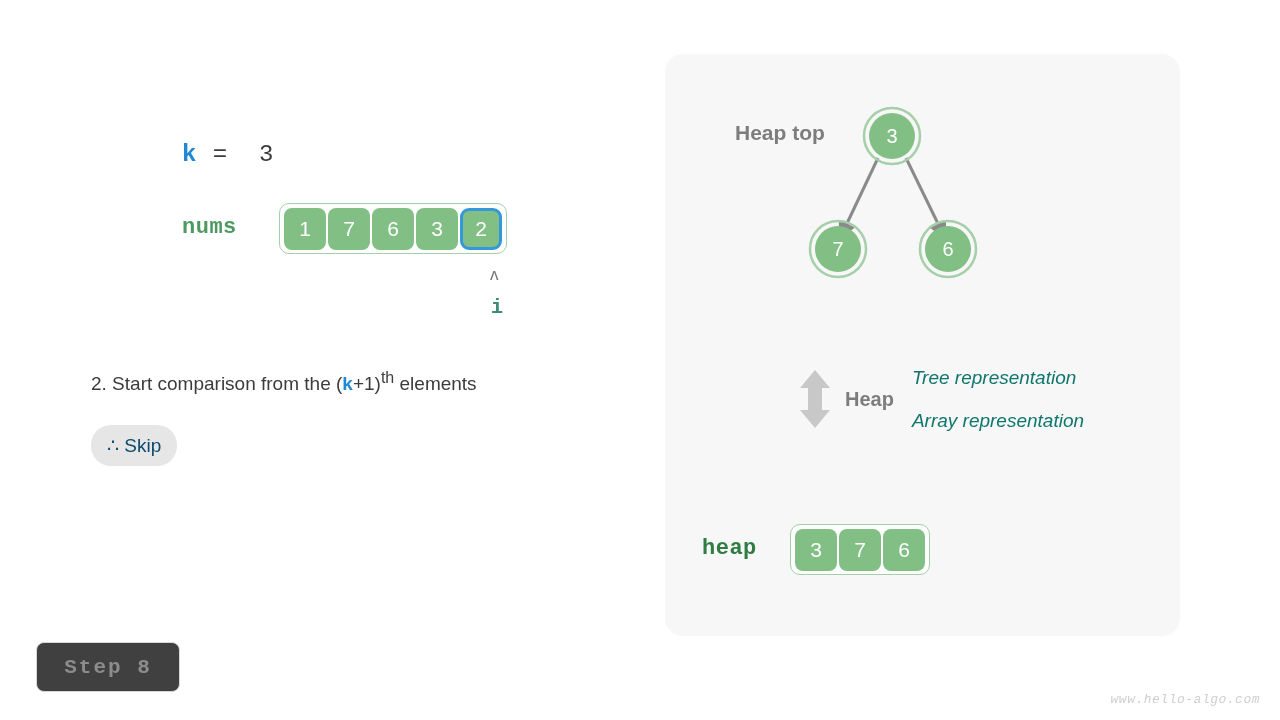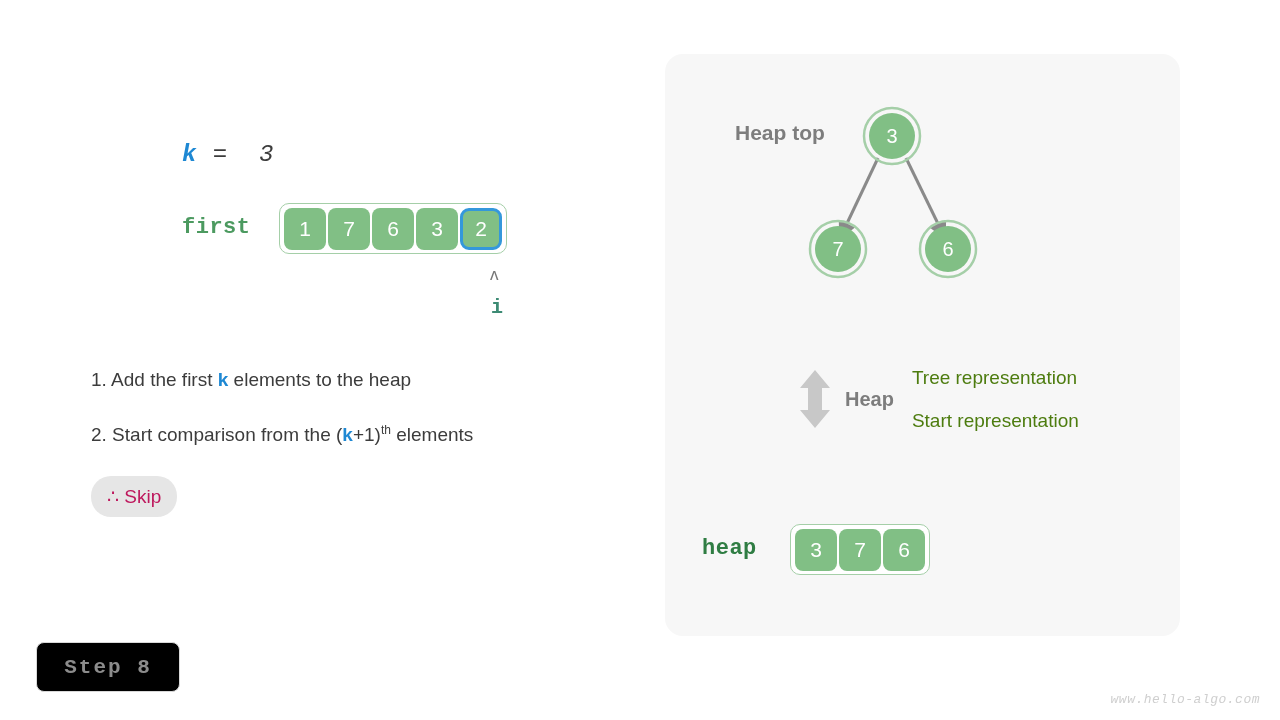--- a/index.html
+++ b/index.html
@@ -19,21 +19,20 @@
   
   .k-line {
     position: absolute;
     left: 182px;
     top: 141px;
     font-family: "Liberation Mono", monospace;
     font-size: 24px;
     font-weight: bold;
     letter-spacing: 1px;
     white-space: pre;
-    font-style: italic;
   }
   .k-var   { color: #1e88d3; }
   .k-eq    { color: #3c3c3c; font-weight: normal; }
   .k-val   { color: #3c3c3c; font-weight: normal; }
 
   .nums-label {
     position: absolute;
     left: 182px;
     top: 215px;
     font-family: "Liberation Mono", monospace;
@@ -101,41 +100,41 @@
   .step-line {
     font-size: 19px;
     color: #3c3c3c;
     line-height: 1.25;
     white-space: nowrap;
   }
   .step-1 { margin-bottom: 31px; }
   .step-2 { margin-bottom: 29px; }
   .step-3 { margin-left: 16px; margin-bottom: 22px; }
   .hl-k { color: #1e88d3; font-weight: bold; }
-  .sup { font-size: 12px; vertical-align: super; }
+  .sup { font-size: 16px; vertical-align: super; }
 
   .skip-box {
     display: inline-block;
     background: #e6e6e6;
     border-radius: 20px;
     padding: 9px 16px;
     font-size: 19px;
-    color: #be185d;
+    color: #0c4a6e;
   }
 
   
   .step-badge {
     position: absolute;
     left: 36px;
     top: 642px;
     width: 144px;
     height: 50px;
     border: 1.5px solid #d8d8d8;
     border-radius: 8px;
-    background: #000000;
+    background: #404040;
     display: flex;
     align-items: center;
     justify-content: center;
     font-family: "Liberation Mono", monospace;
     font-size: 21px;
     font-weight: bold;
     color: #8c8c8c;
     letter-spacing: 2px;
     box-sizing: border-box;
   }
@@ -184,56 +183,56 @@
   .legend-heap {
     font-size: 20px;
     font-weight: bold;
     color: #7d7d7d;
     margin-left: 10px;
     margin-right: 18px;
   }
   .legend-texts { display: flex; flex-direction: column; justify-content: center; }
   .legend-line {
     font-size: 19px;
-    color: #4d7c0f;
+    color: #0f766e;
     line-height: 1;
+    font-style: italic;
   }
   .legend-line.first { margin-bottom: 24px; }
 
   .heap-label {
     position: absolute;
     left: 702px;
     top: 536px;
     font-family: "Liberation Mono", monospace;
     font-size: 22px;
     font-weight: bold;
     color: #2f7d43;
     letter-spacing: 0.5px;
   }
 </style>
 </head>
 <body>
 
 <div class="k-line"><span class="k-var">k</span><span class="k-eq"> </span><span class="k-eq">=</span><span class="k-eq">  </span><span class="k-val">3</span></div>
 
-<div class="nums-label">first</div>
+<div class="nums-label">nums</div>
 
 <div class="array-wrap" id="nums-array">
   <div class="cell">1</div>
   <div class="cell">7</div>
   <div class="cell">6</div>
   <div class="cell">3</div>
   <div class="cell highlight">2</div>
 </div>
 
 <div class="pointer-caret">ʌ</div>
 <div class="pointer-name">i</div>
 
 <div class="steps">
-  <div class="step-line step-1"><span>1. Add the first </span><span class="hl-k">k</span><span> elements to the heap</span></div>
 
   <div class="step-line step-2"><span>2. Start comparison from the (</span><span class="hl-k">k</span><span>+1)</span><span class="sup">th</span><span> elements</span></div>
 
 
   <div class="skip-box">∴ Skip</div>
 </div>
 
 <div class="step-badge">Step 8</div>
 <div class="watermark">www.hello-algo.com</div>
 
@@ -270,21 +269,21 @@
   </g>
 </svg>
 
 <div class="legend">
   <svg class="legend-icon" viewBox="0 0 40 62">
     <polygon points="20,2 35,20 27,20 27,42 35,42 20,60 5,42 13,42 13,20 5,20" fill="#c8c8c8"></polygon>
   </svg>
   <span class="legend-heap">Heap</span>
   <span class="legend-texts">
     <span class="legend-line first">Tree representation</span>
-    <span class="legend-line">Start representation</span>
+    <span class="legend-line">Array representation</span>
   </span>
 </div>
 
 <div class="heap-label">heap</div>
 
 <div class="array-wrap" id="heap-array">
   <div class="cell">3</div>
   <div class="cell">7</div>
   <div class="cell">6</div>
 </div>

